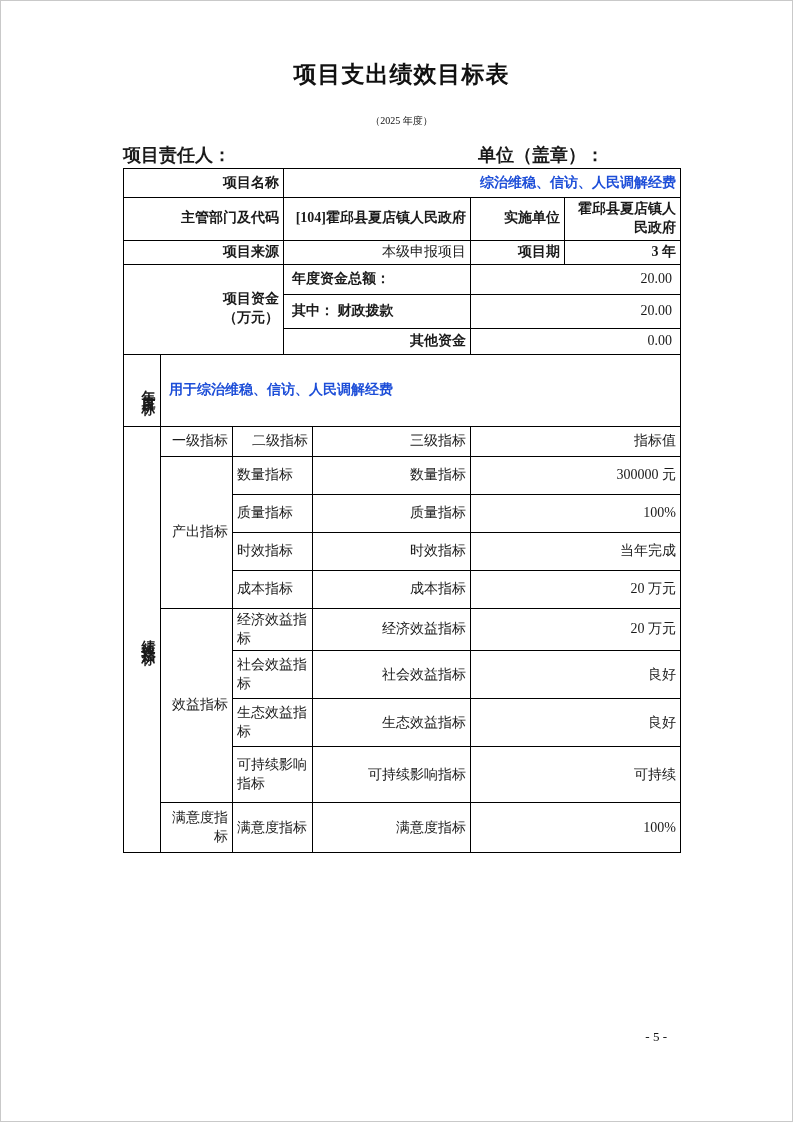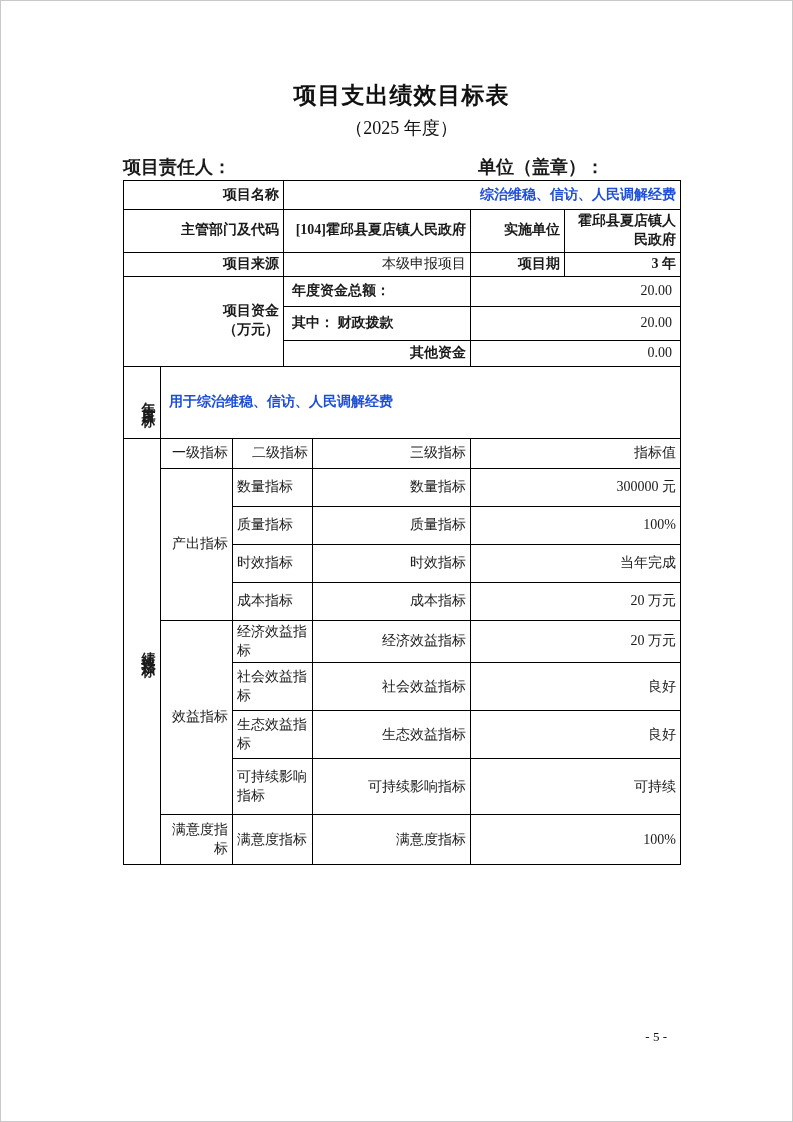--- a/index.html
+++ b/index.html
@@ -10,30 +10,30 @@
     font-family: "Liberation Serif", "DejaVu Serif", serif;
     color: #1a1a1a;
   }
   .page {
     position: relative;
     width: 793px; height: 1122px;
     background: #ffffff;
     border: 1px solid #c9c9c9;
     overflow: hidden;
   }
-  .content { margin-left: 122px; width: 557px; padding-top: 79px; }
+  .content { margin-left: 122px; width: 557px; padding-top: 58px; }
   .doc-title {
     text-align: center;
     font-family: "Liberation Sans", "DejaVu Sans", sans-serif;
     font-weight: bold;
     font-size: 23px;
     letter-spacing: 1px;
     color: #111;
   }
-  .doc-subtitle { text-align: center; font-size: 18px; margin-top: 5px; color: #111; }
+  .doc-subtitle { text-align: center; font-size: 10px; margin-top: 24px; color: #111; }
   .meta-row { position: relative; margin-top: 15px; height: 20px; font-size: 18px; font-weight: bold; }
   .meta-right { position: absolute; left: 355px; top: 0; }
   table.main {
     border-collapse: collapse;
     table-layout: fixed;
     width: 557px;
     margin-top: 5px;
   }
   table.main td {
     border: 1px solid #000;

